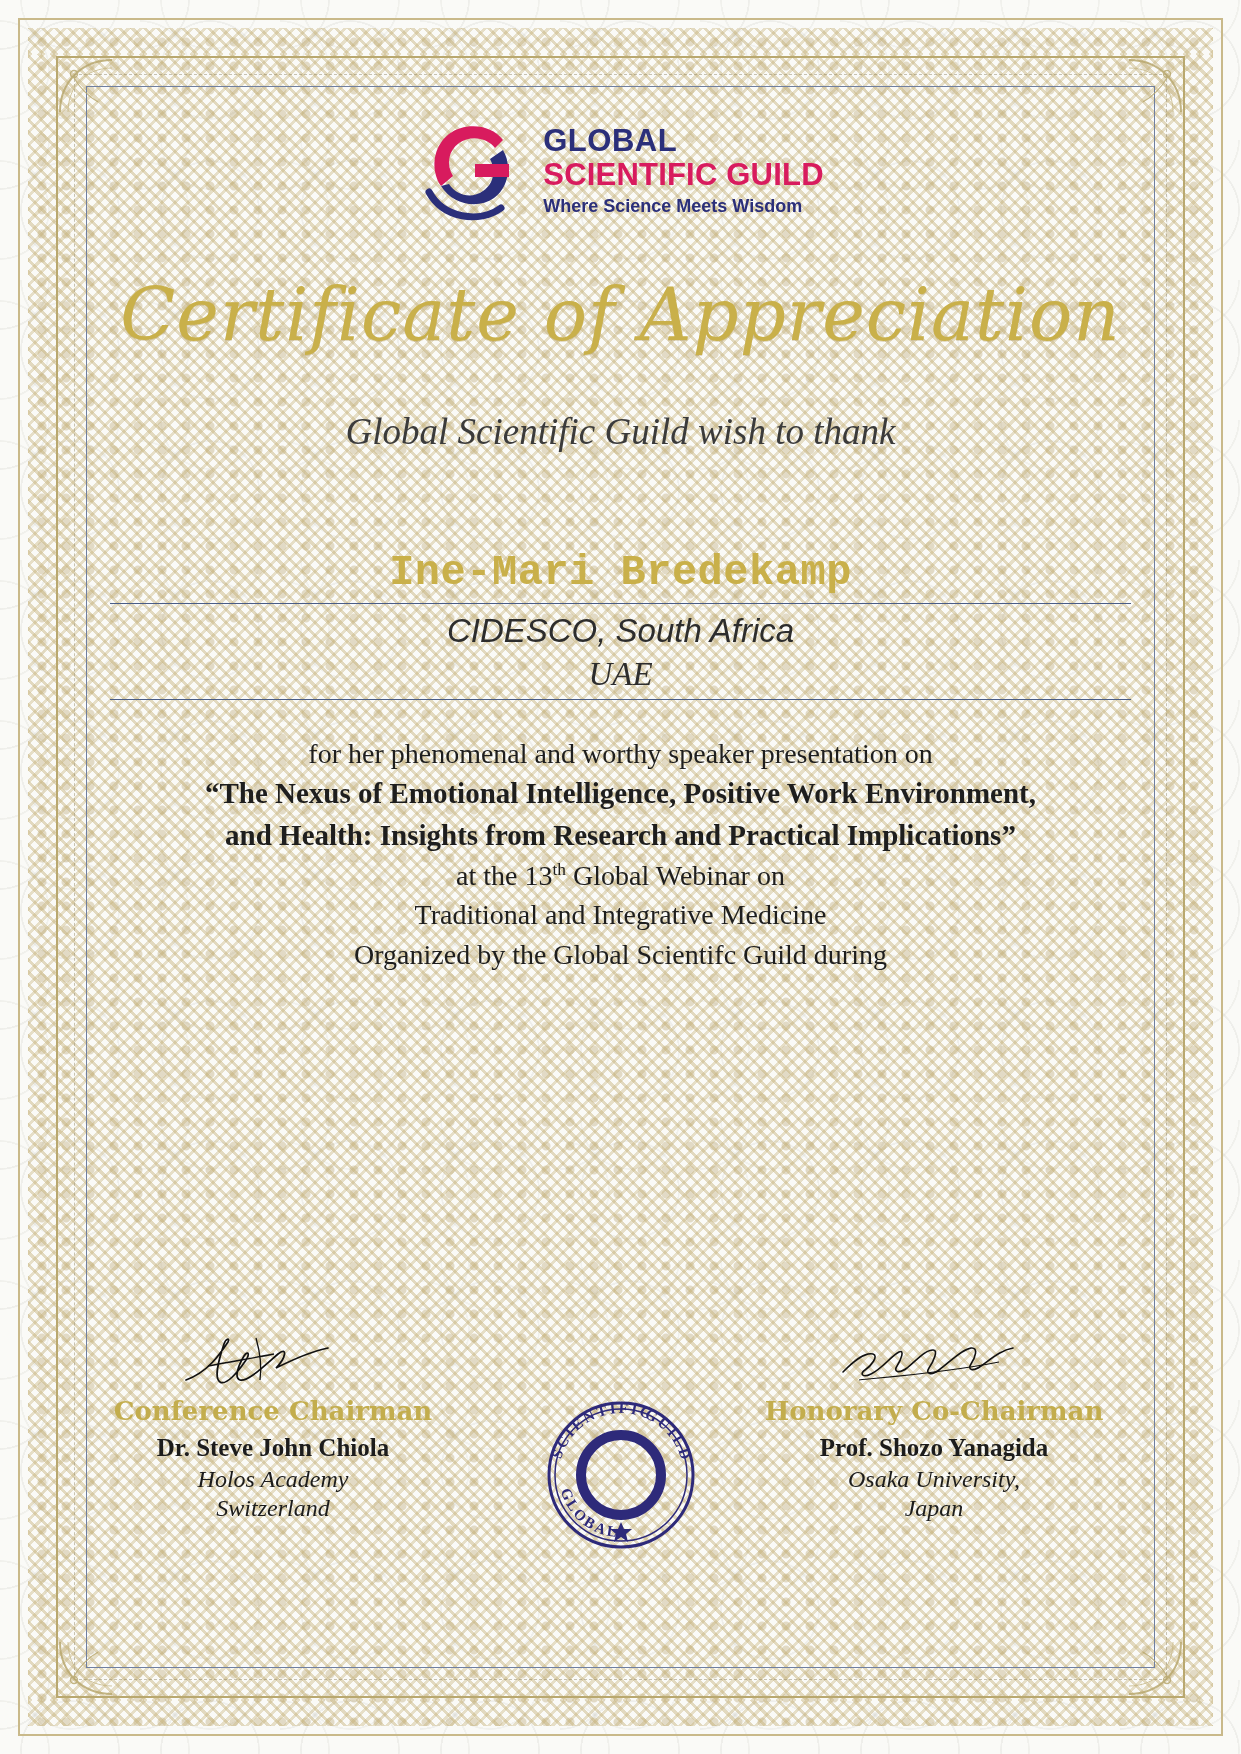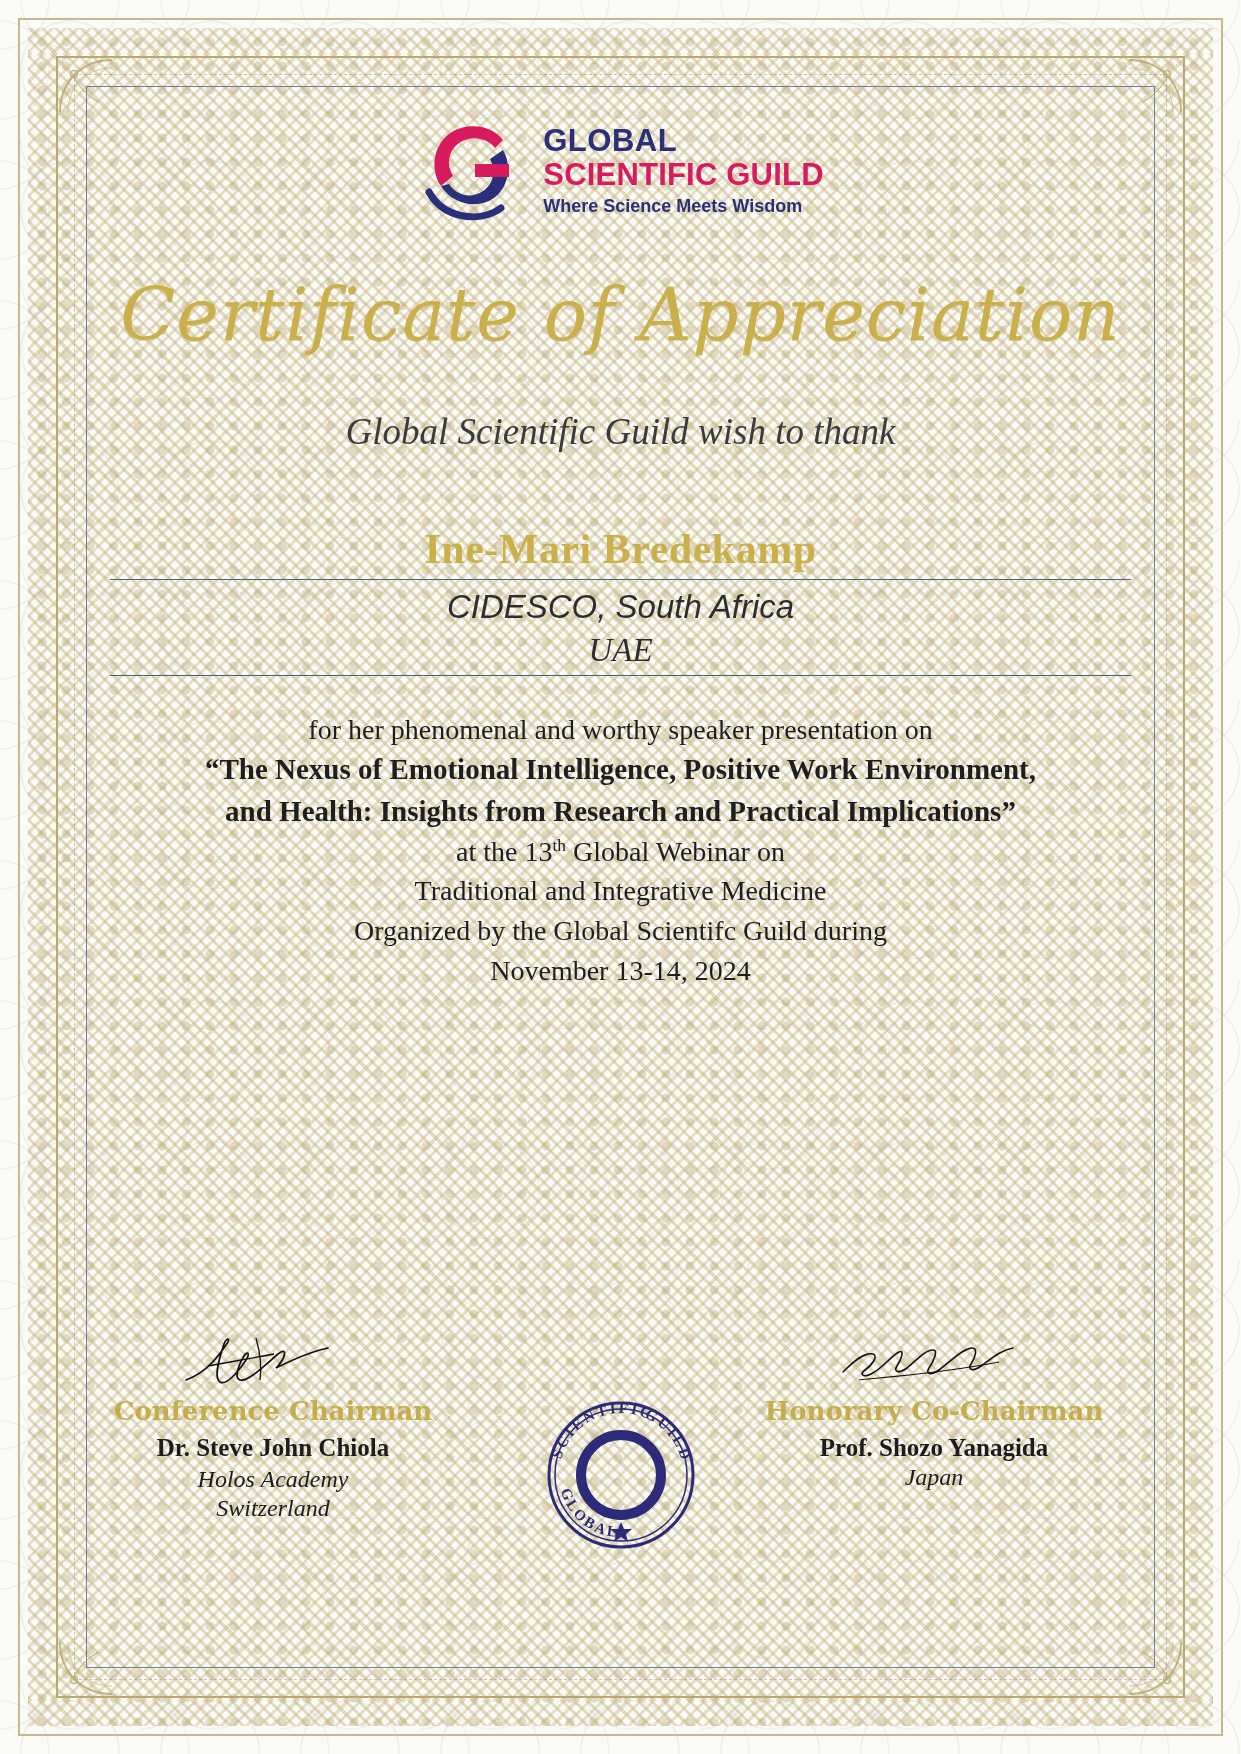--- a/index.html
+++ b/index.html
@@ -151,25 +151,25 @@
 
   .wish-line {
     font-family: "Liberation Serif", serif;
     font-style: italic;
     font-size: 37px;
     color: #3b3b3b;
     margin-top: 56px;
   }
 
   .recipient {
-    font-family: Liberation Serif, serif;
+    font-family: Liberation Mono, monospace;
     font-weight: bold;
     font-size: 42px;
     color: #c9b04a;
-    margin-top: 72px;
+    margin-top: 96px;
     letter-spacing: 0.5px;
   }
   .rule {
     height: 1px;
     background: #4a5d86;
     margin: 6px auto 0 auto;
     width: 100%;
   }
   .affiliation {
     font-family: Liberation Sans, sans-serif;
@@ -339,21 +339,20 @@
 
     <div class="body-block">
       <div class="body-line">for her phenomenal and worthy speaker presentation on</div>
       <div class="body-title">“The Nexus of Emotional Intelligence, Positive Work Environment,</div>
       <div class="body-title">and Health: Insights from Research and Practical Implications”</div>
       <div class="body-line">
         <span>at the 13</span><span class="sup">th</span><span> Global Webinar on</span>
       </div>
       <div class="body-line">Traditional and Integrative Medicine</div>
       <div class="body-line">Organized by the Global Scientifc Guild during</div>
-      <div class="body-line">November 13-14, 2024</div>
     </div>
 
   </div>
 
   <div class="sig-row">
 
     <div class="sig-col">
       <div class="sig-img">
         <svg width="210" height="60" viewBox="0 0 210 60">
           <path d="M18 48 C40 40 52 22 60 10 C62 6 58 6 56 12 C50 30 46 46 52 50 C58 54 70 40 78 28 C82 22 80 18 76 24 C70 34 66 46 72 48 C80 50 96 34 110 22 C120 14 118 26 108 36 C120 30 140 20 160 16" fill="none" stroke="#111" stroke-width="1.7" stroke-linecap="round"></path>
@@ -369,20 +368,21 @@
 
     <div class="sig-col">
       <div class="sig-img">
         <svg width="210" height="60" viewBox="0 0 210 60">
           <path d="M14 40 C26 28 36 20 44 22 C50 24 42 34 36 38 C30 42 34 46 42 42 C54 36 62 24 70 20 C76 17 72 28 68 34 C64 40 70 42 78 36 C88 28 96 18 104 18 C110 18 104 30 100 36 C96 42 102 44 110 38 C122 29 132 18 142 16 C150 15 146 26 142 32 C138 38 144 40 152 34 C162 27 172 18 184 16" fill="none" stroke="#111" stroke-width="1.6" stroke-linecap="round"></path>
           <path d="M30 48 C70 44 120 40 170 30" fill="none" stroke="#111" stroke-width="1.1"></path>
         </svg>
       </div>
       <div class="sig-role">Honorary Co-Chairman</div>
       <div class="sig-name">Prof. Shozo Yanagida</div>
+      <div class="sig-org">Osaka University,</div>
       <div class="sig-loc">Japan</div>
     </div>
 
   </div>
 
   <div class="seal">
     <svg width="170" height="170" viewBox="0 0 170 170">
       <defs>
         <path id="sealTextTop" d="M85,85 m-62,0 a62,62 0 1,1 124,0"></path>
         <path id="sealTextBottom" d="M85,85 m-62,0 a62,62 0 1,0 124,0"></path>

